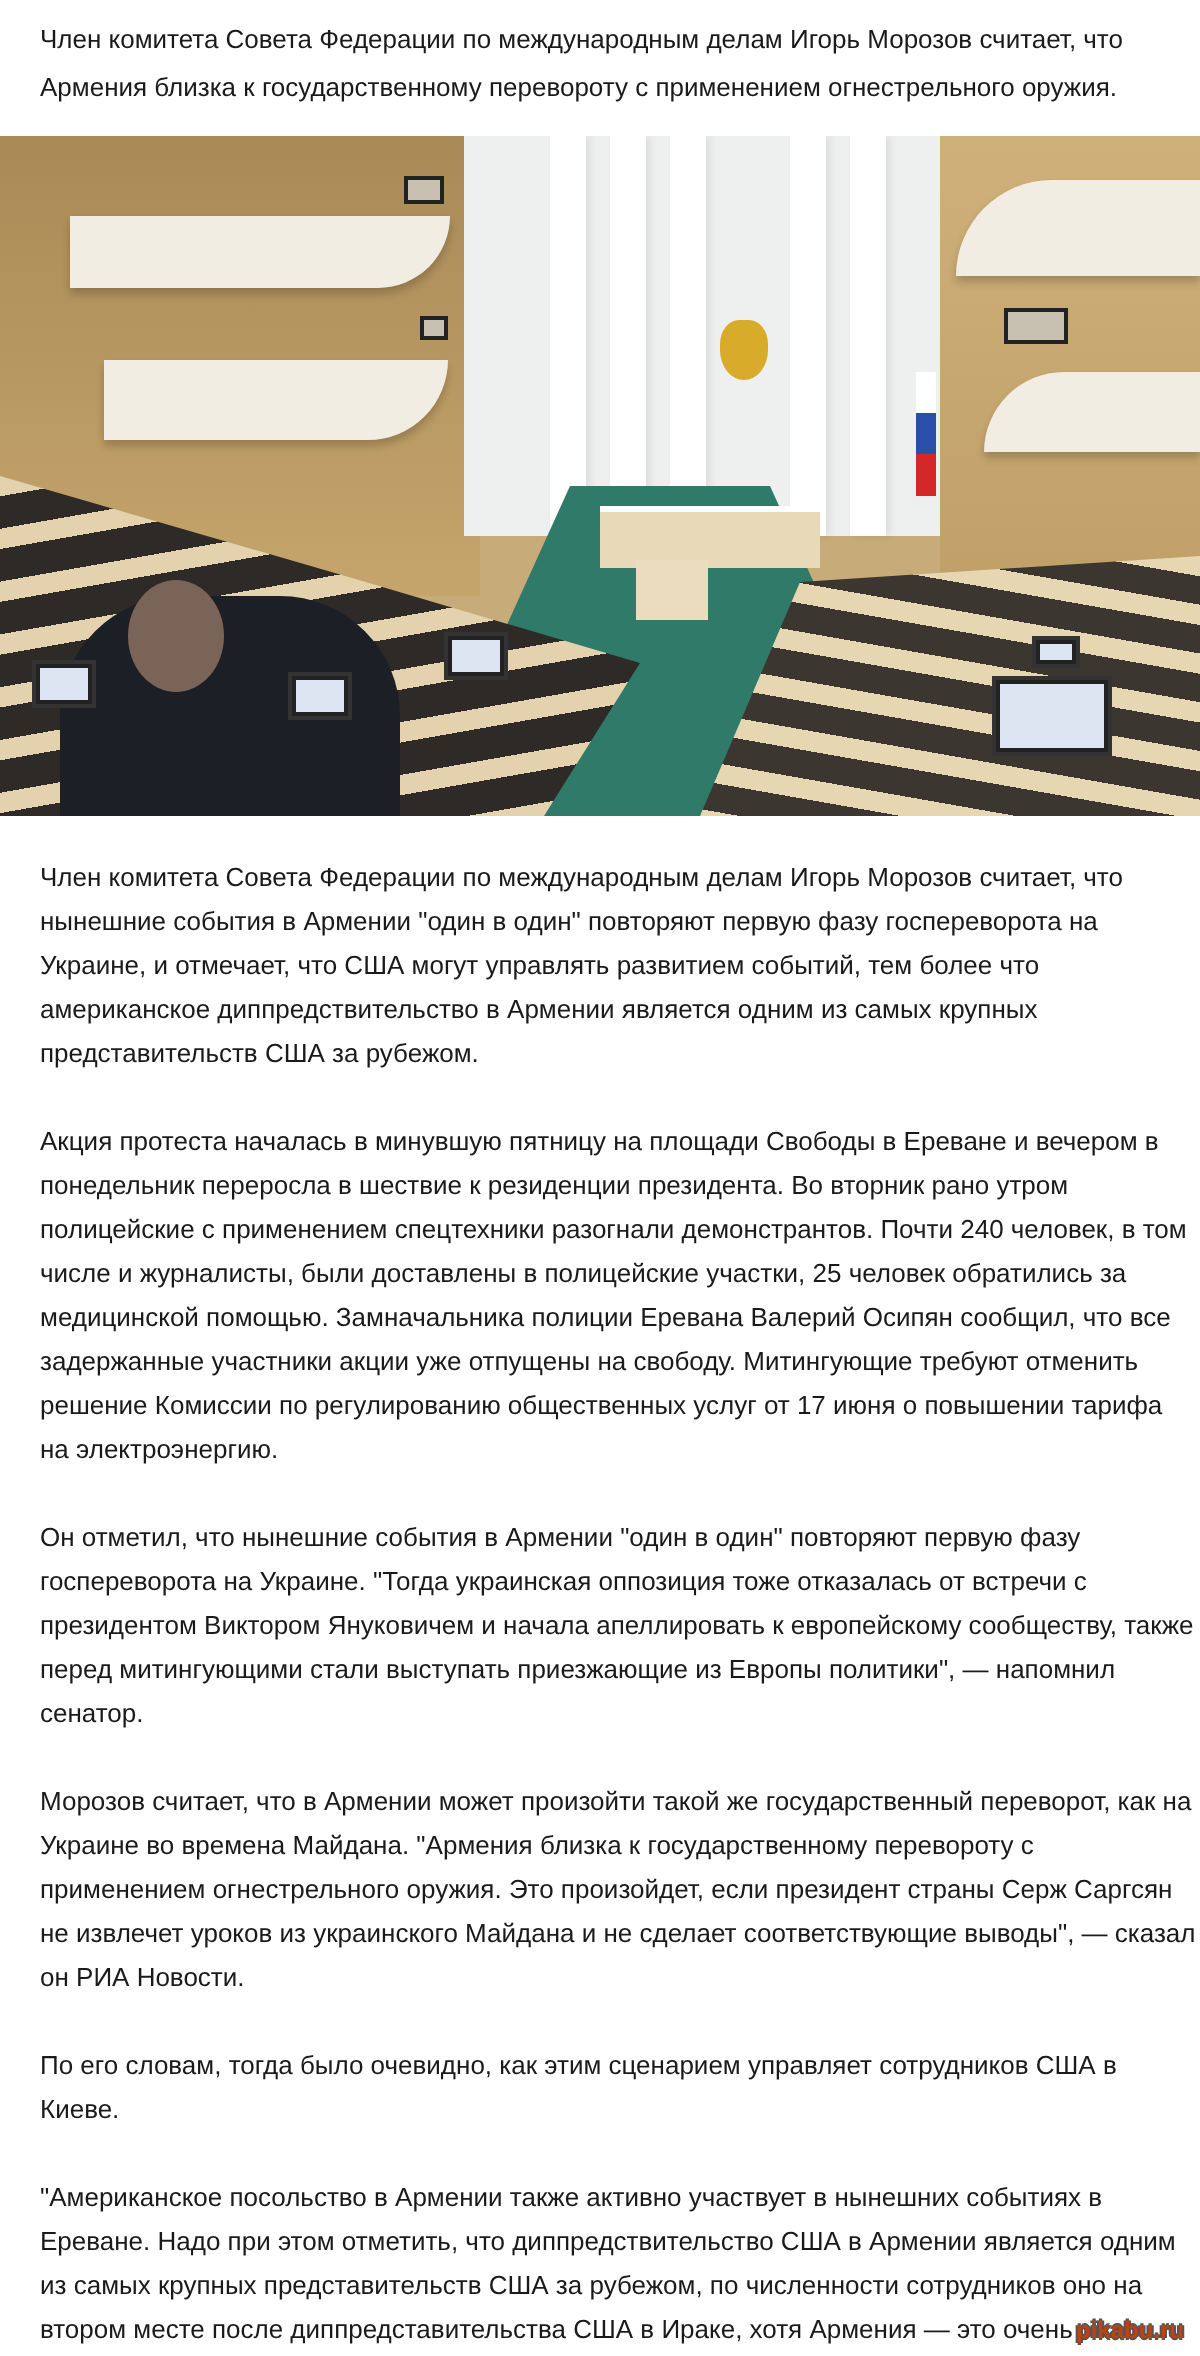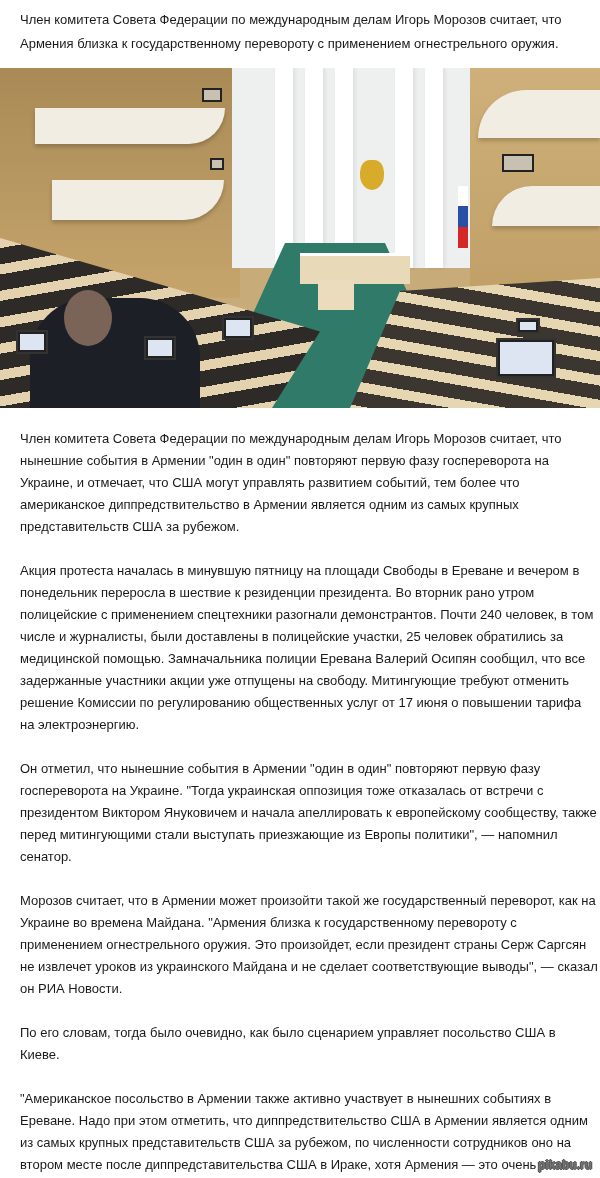--- a/index.html
+++ b/index.html
@@ -6,21 +6,21 @@
   body { width: 600px; height: 1178px; position: relative; overflow: hidden;
          font-family: "Liberation Sans", sans-serif; color: #1a1a1a; }
   .lead { position: absolute; left: 20px; top: 8px; width: 575px;
           font-size: 13px; line-height: 24px; }
   .photo { position: absolute; left: 0; top: 68px; width: 600px; height: 340px;
            overflow: hidden; background: #c7ab78; }
   .article { position: absolute; left: 20px; top: 428px; width: 578px;
              font-size: 13px; line-height: 22px; }
   .article p { margin: 0 0 22px 0; }
   .watermark { position: absolute; right: 8px; top: 1158px; font-size: 12px;
-               font-weight: bold; color: #737373;
+               font-weight: bold; color: #c2410c;
                text-shadow: -1px 0 #555, 1px 0 #555, 0 -1px #555, 0 1px #555; }
   
   .wall-left { position:absolute; left:0; top:0; width:240px; height:230px; background:linear-gradient(#a98a56,#c6a56c); }
   .wall-center { position:absolute; left:232px; top:0; width:240px; height:200px; background:#eef0f0; }
   .pillar { position:absolute; top:0; width:18px; height:200px; background:#ffffff; box-shadow: 2px 0 4px rgba(0,0,0,0.08); }
   .wall-right { position:absolute; left:470px; top:0; width:130px; height:240px; background:linear-gradient(#cfb07a,#bf9f66); }
   .balcony { position:absolute; background:#f1ede3; border-radius: 0 0 60px 0; box-shadow: 0 3px 4px rgba(0,0,0,0.2); }
   .balcony-r { position:absolute; background:#f1ede3; border-radius: 60px 0 0 0; box-shadow: 0 3px 4px rgba(0,0,0,0.2); }
   .floor { position:absolute; left:210px; top:175px; width:250px; height:165px; background:#2f7a69; clip-path: polygon(30% 0, 70% 0, 100% 100%, 0 100%); }
   .dais { position:absolute; left:300px; top:185px; width:110px; height:28px; background:#e8d9b8; border-top: 3px solid #fff; }
@@ -71,18 +71,18 @@
   <div class="screen" style="left:202px;top:20px"></div>
   <div class="screen" style="left:210px;top:90px;width:14px;height:12px"></div>
   <div class="screen" style="left:502px;top:86px;width:32px;height:18px"></div>
 </div>
 
 <div class="article">
   <p>Член комитета Совета Федерации по международным делам Игорь Морозов считает, что нынешние события в Армении "один в один" повторяют первую фазу госпереворота на Украине, и отмечает, что США могут управлять развитием событий, тем более что американское диппредствительство в Армении является одним из самых крупных представительств США за рубежом.</p>
   <p>Акция протеста началась в минувшую пятницу на площади Свободы в Ереване и вечером в понедельник переросла в шествие к резиденции президента. Во вторник рано утром полицейские с применением спецтехники разогнали демонстрантов. Почти 240 человек, в том числе и журналисты, были доставлены в полицейские участки, 25 человек обратились за медицинской помощью. Замначальника полиции Еревана Валерий Осипян сообщил, что все задержанные участники акции уже отпущены на свободу. Митингующие требуют отменить решение Комиссии по регулированию общественных услуг от 17 июня о повышении тарифа на электроэнергию.</p>
   <p>Он отметил, что нынешние события в Армении "один в один" повторяют первую фазу госпереворота на Украине. "Тогда украинская оппозиция тоже отказалась от встречи с президентом Виктором Януковичем и начала апеллировать к европейскому сообществу, также перед митингующими стали выступать приезжающие из Европы политики", — напомнил сенатор.</p>
   <p>Морозов считает, что в Армении может произойти такой же государственный переворот, как на Украине во времена Майдана. "Армения близка к государственному перевороту с применением огнестрельного оружия. Это произойдет, если президент страны Серж Саргсян не извлечет уроков из украинского Майдана и не сделает соответствующие выводы", — сказал он РИА Новости.</p>
-  <p>По его словам, тогда было очевидно, как было сценарием управляет посольство США в Киеве.</p>
+  <p>По его словам, тогда было очевидно, как этим сценарием управляет сотрудников США в Киеве.</p>
   <p>"Американское посольство в Армении также активно участвует в нынешних событиях в Ереване. Надо при этом отметить, что диппредствительство США в Армении является одним из самых крупных представительств США за рубежом, по численности сотрудников оно на втором месте после диппредставительства США в Ираке, хотя Армения — это очень небольшая страна", — сказал Морозов.</p>
 
 </div>
 
 <div class="watermark">pikabu.ru</div>
 
 </body></html>

